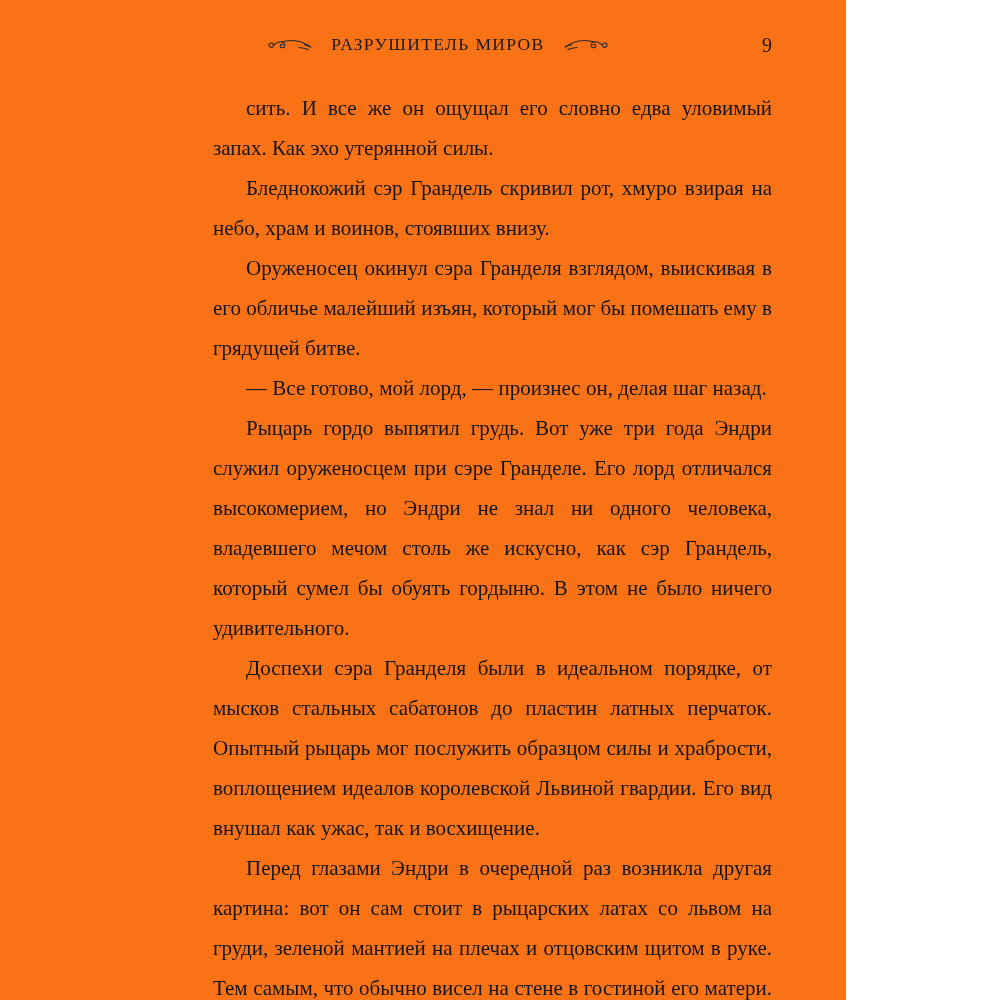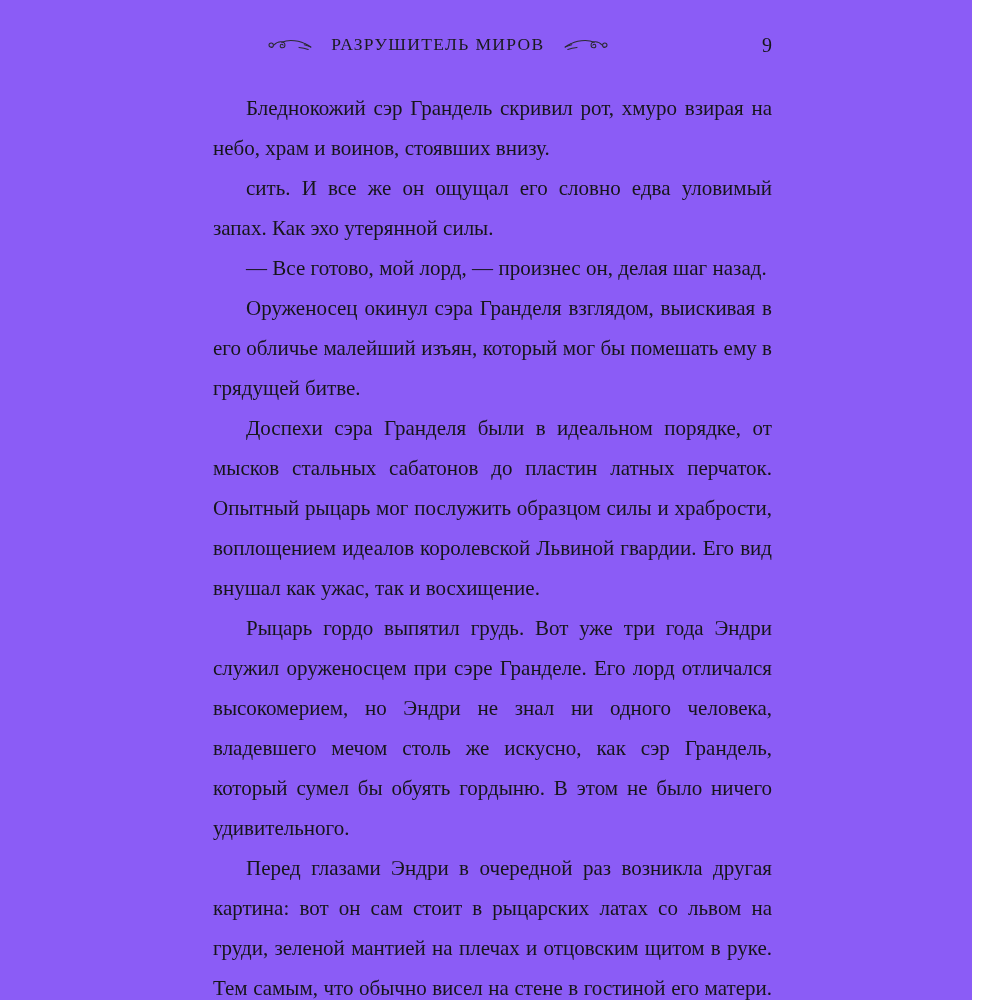--- a/index.html
+++ b/index.html
@@ -10,23 +10,24 @@
     width: 1000px;
     height: 1000px;
     background: #ffffff;
     font-family: "Liberation Serif", "DejaVu Serif", serif;
     color: #16161a;
     overflow: hidden;
   }
 
   .page {
     position: relative;
-    width: 972px;
+    width: 804px;
     height: 1000px;
-    background: #8b5cf6;
+    background: #f97316;
+    padding-left: 42px;
   }
 
   
   .running-head {
     position: absolute;
     left: 213px;
     top: 28px;
     width: 559px;
     height: 34px;
   }
@@ -128,22 +129,22 @@
           </g>
         </svg>
       </span>
 
     </div>
 
     <div class="folio">9</div>
   </div>
 
   <div class="text-block">
+    <p class="para">сить. И все же он ощущал его словно едва уловимый запах. Как эхо утерянной силы.</p>
     <p class="para">Бледнокожий сэр Грандель скривил рот, хмуро взирая на небо, храм и воинов, стоявших внизу.</p>
-    <p class="para">сить. И все же он ощущал его словно едва уловимый запах. Как эхо утерянной силы.</p>
+    <p class="para">Оруженосец окинул сэра Гранделя взглядом, выискивая в его обличье малейший изъян, который мог бы помешать ему в грядущей битве.</p>
     <p class="para">— Все готово, мой лорд, — произнес он, делая шаг назад.</p>
-    <p class="para">Оруженосец окинул сэра Гранделя взглядом, выискивая в его обличье малейший изъян, который мог бы помешать ему в грядущей битве.</p>
+    <p class="para">Рыцарь гордо выпятил грудь. Вот уже три года Эндри служил оруженосцем при сэре Гранделе. Его лорд отличался высокомерием, но Эндри не знал ни одного человека, владевшего мечом столь же искусно, как сэр Грандель, который сумел бы обуять гордыню. В этом не было ничего удивительного.</p>
     <p class="para">Доспехи сэра Гранделя были в идеальном порядке, от мысков стальных сабатонов до пластин латных перчаток. Опытный рыцарь мог послужить образцом силы и храбрости, воплощением идеалов королевской Львиной гвардии. Его вид внушал как ужас, так и восхищение.</p>
-    <p class="para">Рыцарь гордо выпятил грудь. Вот уже три года Эндри служил оруженосцем при сэре Гранделе. Его лорд отличался высокомерием, но Эндри не знал ни одного человека, владевшего мечом столь же искусно, как сэр Грандель, который сумел бы обуять гордыню. В этом не было ничего удивительного.</p>
     <p class="para">Перед глазами Эндри в очередной раз возникла другая картина: вот он сам стоит в рыцарских латах со львом на груди, зеленой мантией на плечах и отцовским щитом в руке. Тем самым, что обычно висел на стене в гостиной его матери. Расколотый почти надвое, он пылится там уже много лет.</p>
   </div>
 
 </div>
 
 </body></html>

